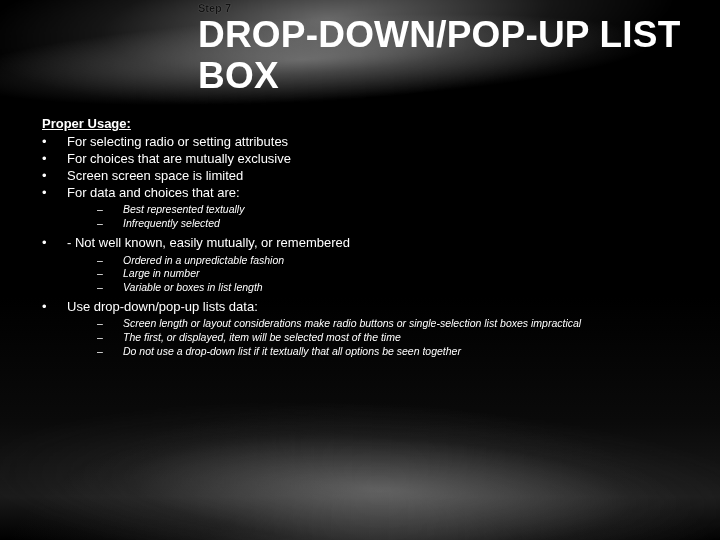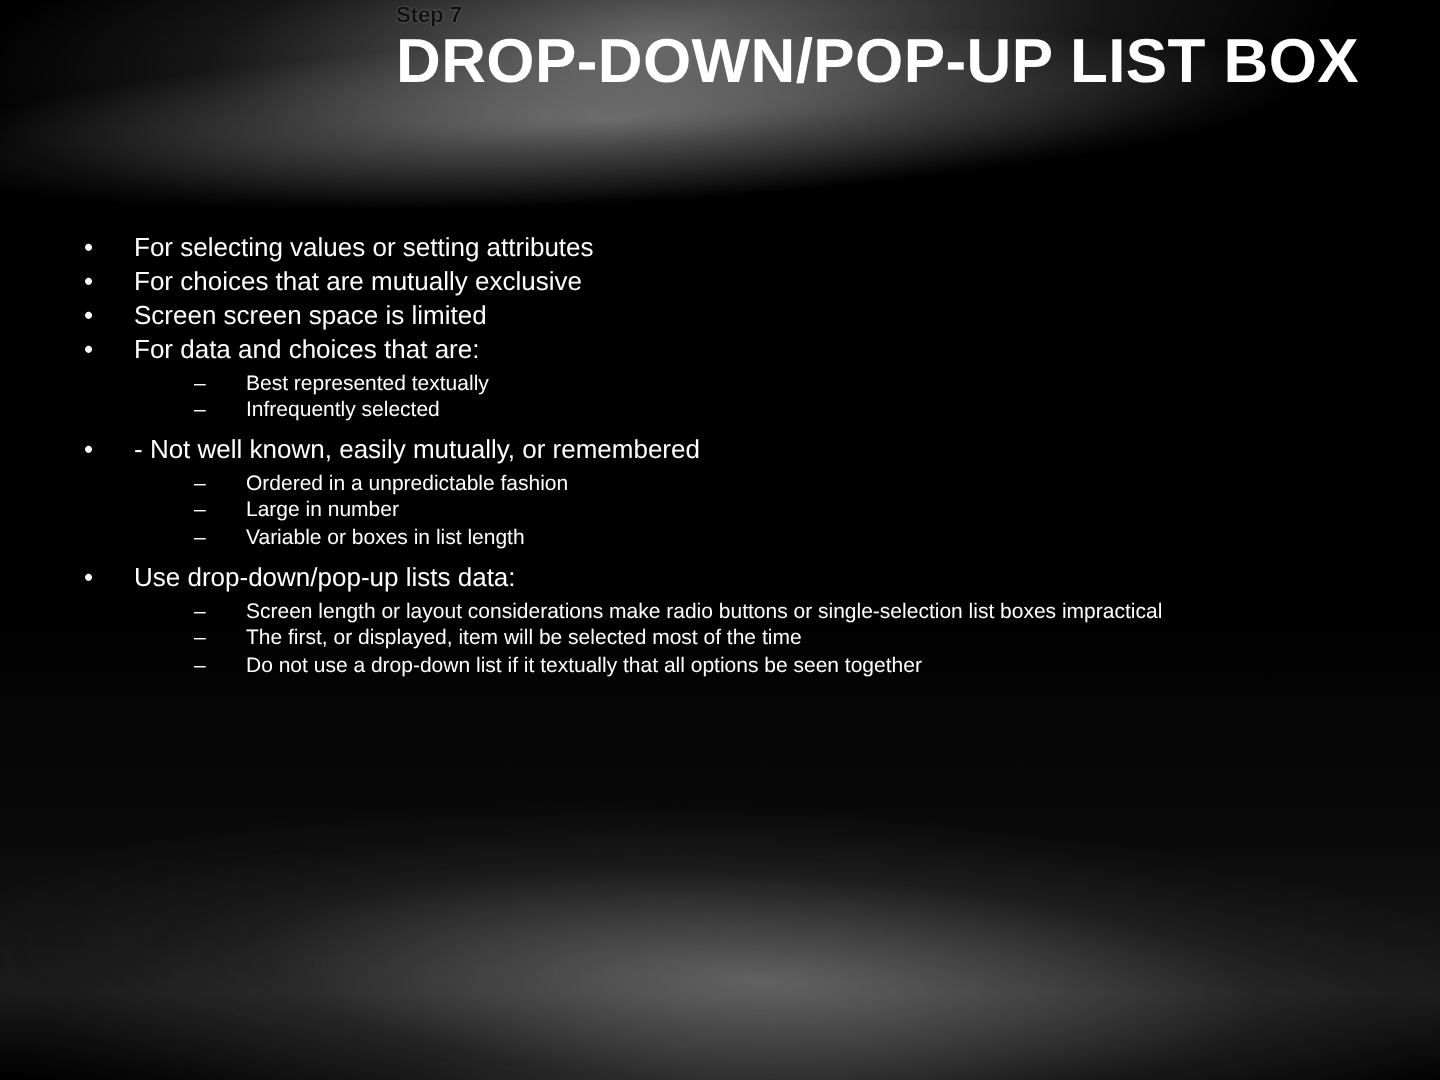--- a/index.html
+++ b/index.html
@@ -44,21 +44,21 @@
     top: 2px; left: 198px;
     font-size: 11px;
     font-weight: bold;
     color: #111;
     text-shadow: 0 0 1px rgba(255,255,255,0.4);
   }
   .title {
     position: absolute;
     top: 14px; left: 198px;
     width: 500px;
-    font-size: 31px;
+    font-size: 37px;
     font-weight: bold;
     line-height: 1.12;
     color: #fff;
     letter-spacing: 0.2px;
   }
   .body {
     position: absolute;
     top: 116px;
     left: 42px;
     right: 18px;
@@ -85,41 +85,42 @@
     padding-left: 55px;
     font-size: 10.5px;
     line-height: 1.3;
     margin-top: 2px;
     margin-bottom: 4px;
   }
   ul.sub > li { display: flex; }
   ul.sub > li > .dash {
     width: 26px; flex: 0 0 26px;
   }
-  ul.sub > li > .txt { flex: 1; }
+  ul.sub > li > .txt { flex: 1; font-style: italic; }
 </style>
 </head>
 <body>
 
 <div class="bg"></div>
 <div class="swoosh-top"></div>
 <div class="swoosh-top2"></div>
 <div class="swoosh-bottom"></div>
 
 <div class="content">
 
   <div class="step">Step 7</div>
   <div class="title">DROP-DOWN/POP-UP LIST BOX</div>
 
   <div class="body">
+    <div class="usage-head">Proper Usage:</div>
 
     <ul class="top">
       <li>
         <span class="bullet">•</span>
-        <span class="txt">For selecting values or setting attributes</span>
+        <span class="txt">For selecting radio or setting attributes</span>
       </li>
       <li>
         <span class="bullet">•</span>
         <span class="txt">For choices that are mutually exclusive</span>
       </li>
       <li>
         <span class="bullet">•</span>
         <span class="txt">Screen screen space is limited</span>
       </li>
       <li>

